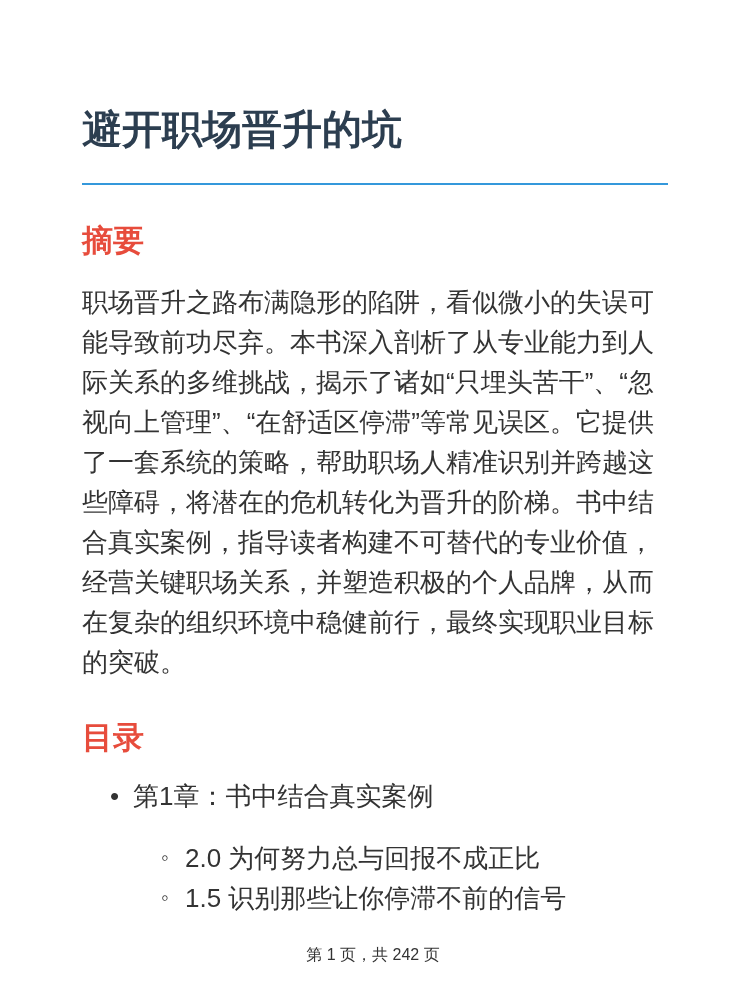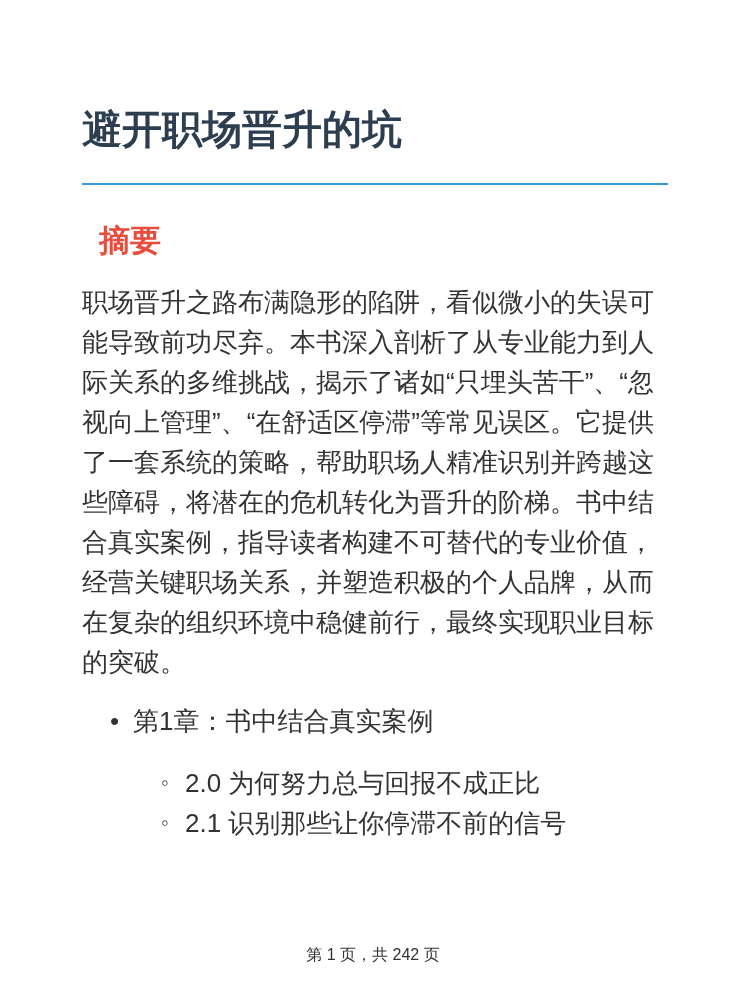--- a/index.html
+++ b/index.html
@@ -28,21 +28,21 @@
     font-weight: 700;
     color: #2c3e50;
   }
   .title-rule {
     height: 2px;
     background: #3498db;
     border: none;
     margin: 29px 0 0 0;
   }
   .section-heading {
-    margin: 37px 0 0 17px;
+    margin: 37px 0 0 0;
     font-size: 31px;
     line-height: 38px;
     font-weight: 700;
     color: #e74c3c;
   }
   .abstract-text {
     margin: 22px 0 16px 0;
     font-size: 26px;
     line-height: 40px;
     color: #333333;
@@ -104,33 +104,34 @@
 <div class="page">
 
   <h1 class="doc-title">避开职场晋升的坑</h1>
 
   <div class="title-rule"></div>
 
   <h2 class="section-heading">摘要</h2>
 
   <p class="abstract-text">职场晋升之路布满隐形的陷阱，看似微小的失误可能导致前功尽弃。本书深入剖析了从专业能力到人际关系的多维挑战，揭示了诸如“只埋头苦干”、“忽视向上管理”、“在舒适区停滞”等常见误区。它提供了一套系统的策略，帮助职场人精准识别并跨越这些障碍，将潜在的危机转化为晋升的阶梯。书中结合真实案例，指导读者构建不可替代的专业价值，经营关键职场关系，并塑造积极的个人品牌，从而在复杂的组织环境中稳健前行，最终实现职业目标的突破。</p>
 
+  <h2 class="section-heading">目录</h2>
 
   <ul class="toc-list">
     <li class="toc-chapter">
       <span class="marker-disc">•</span>
       <span>第1章：书中结合真实案例</span>
       <ul class="toc-sublist">
         <li class="toc-section">
           <span class="marker-circle">◦</span>
           <span>2.0 为何努力总与回报不成正比</span>
         </li>
         <li class="toc-section">
           <span class="marker-circle">◦</span>
-          <span>2.1 识别那些让你停滞不前的信号</span>
+          <span>1.5 识别那些让你停滞不前的信号</span>
         </li>
       </ul>
     </li>
   </ul>
 
   <div class="page-footer">第 1 页，共 242 页</div>
 
 </div>
 
 </body></html>

